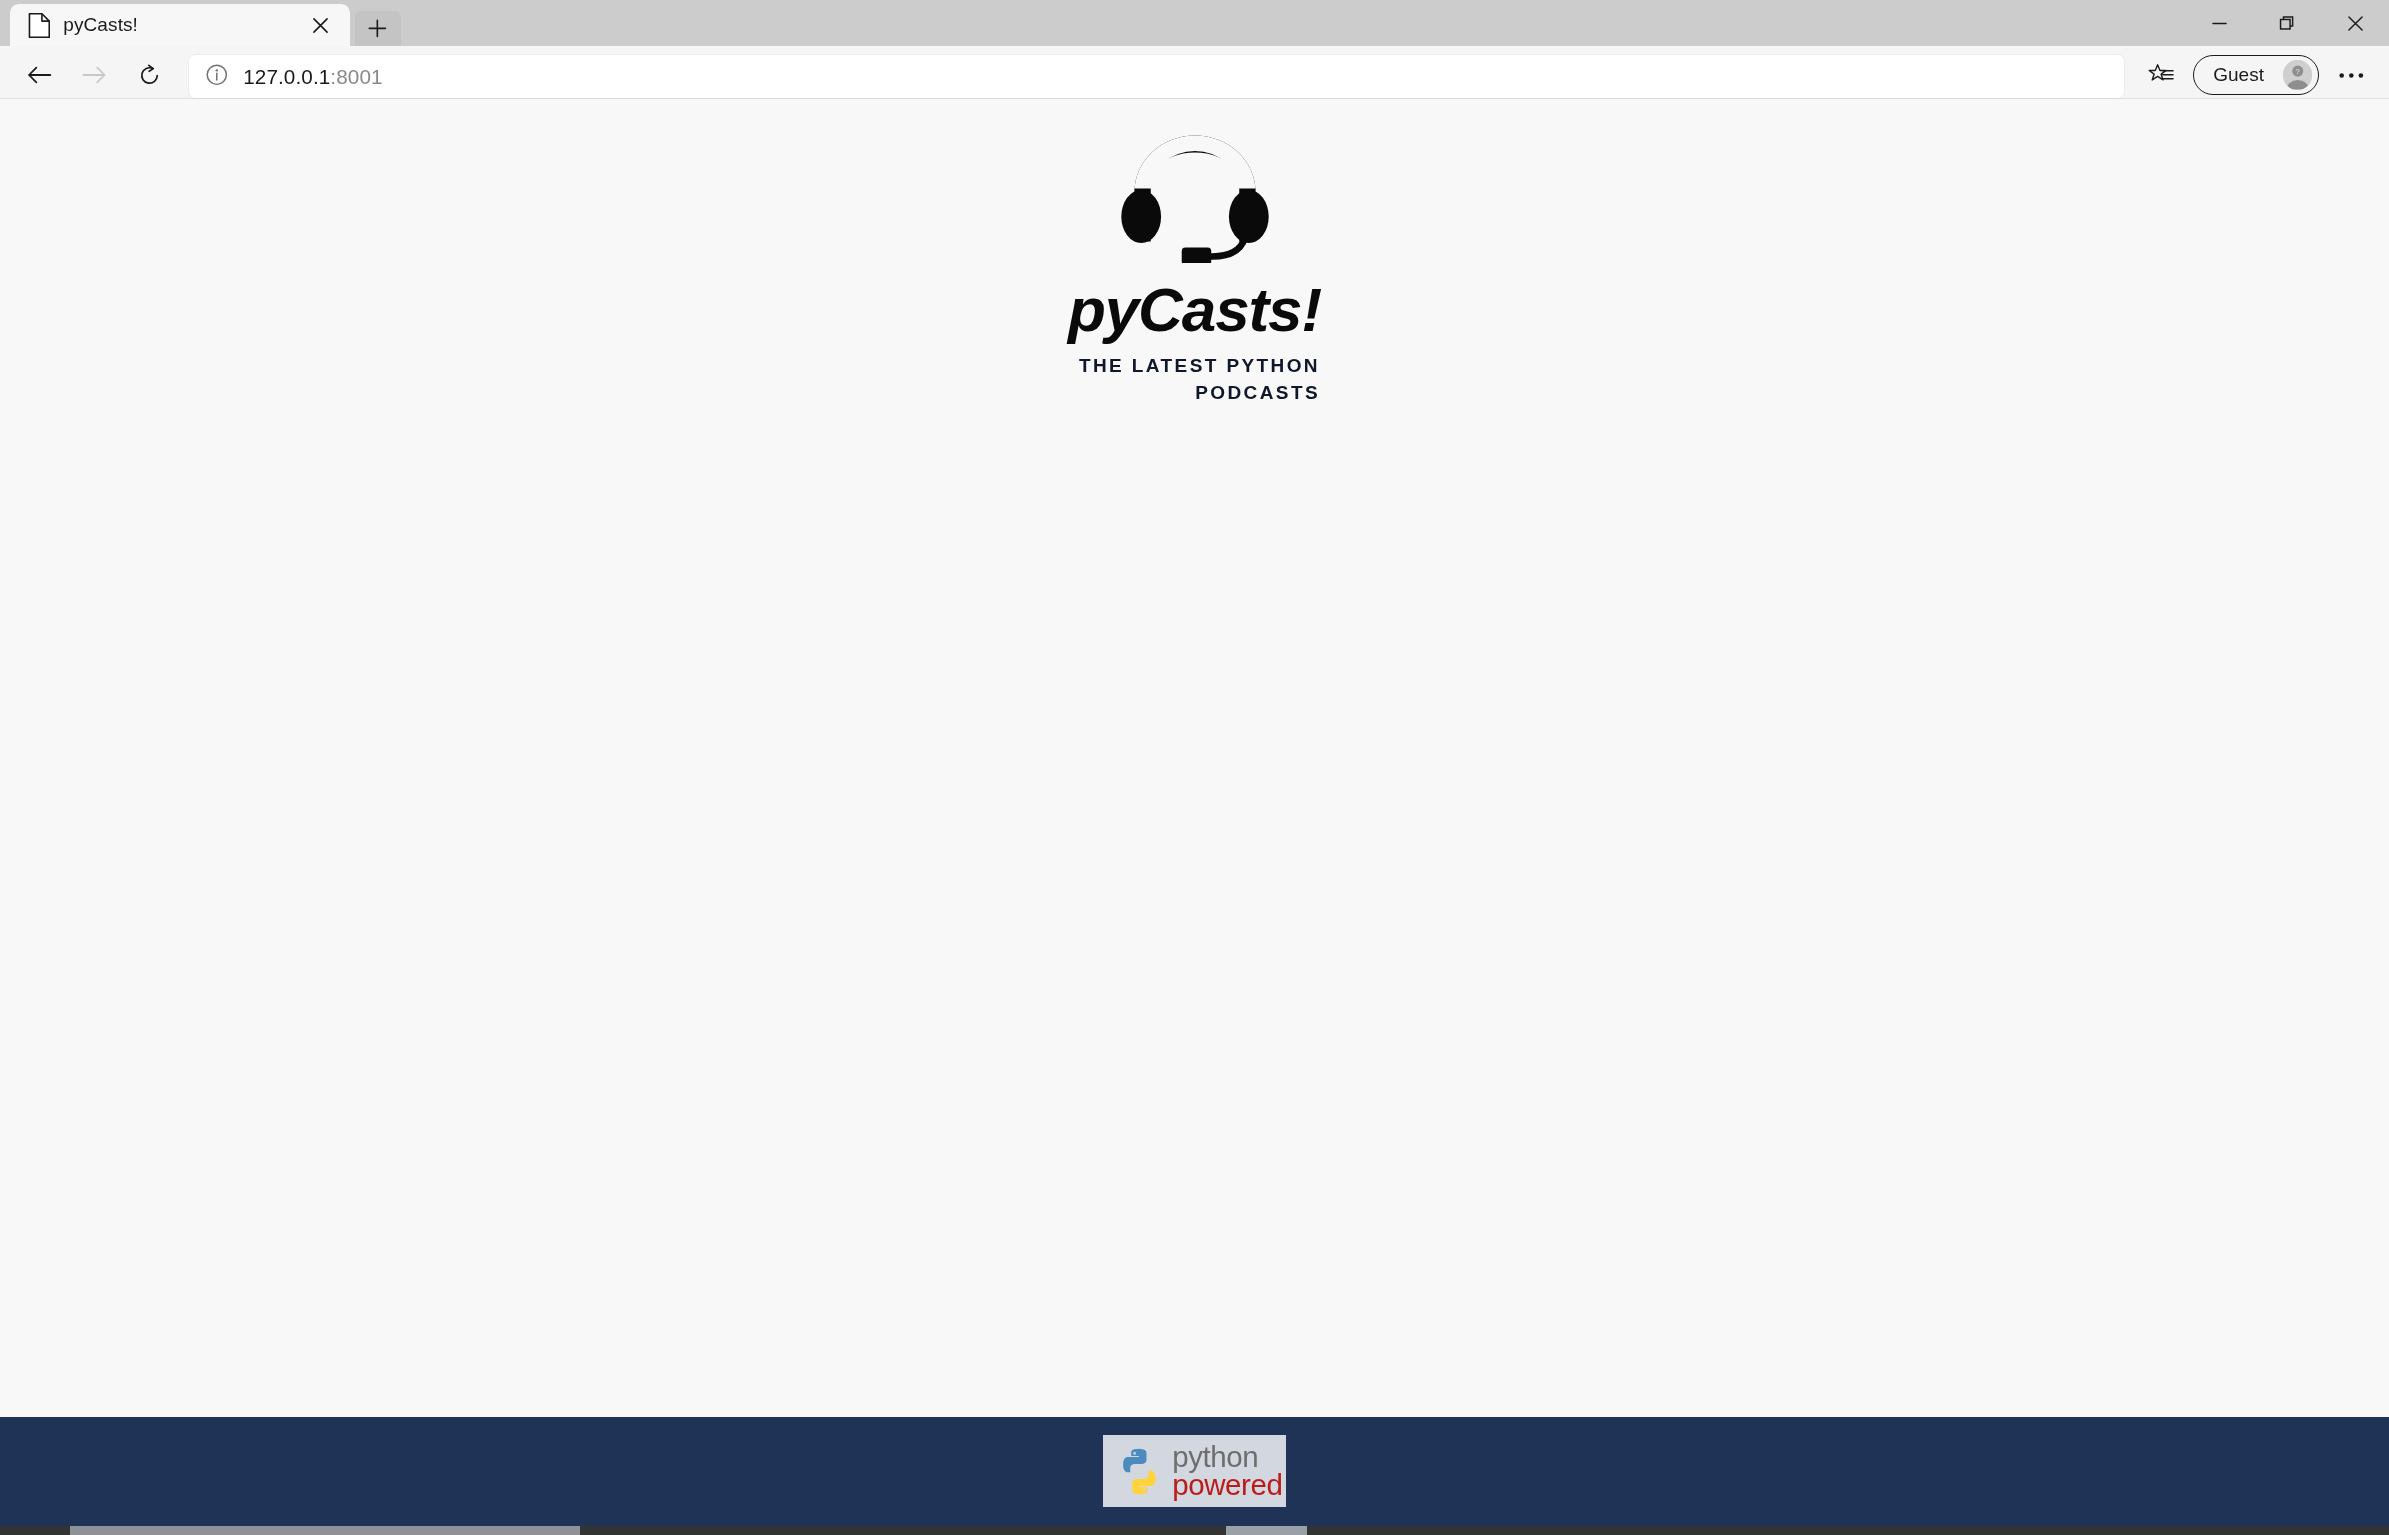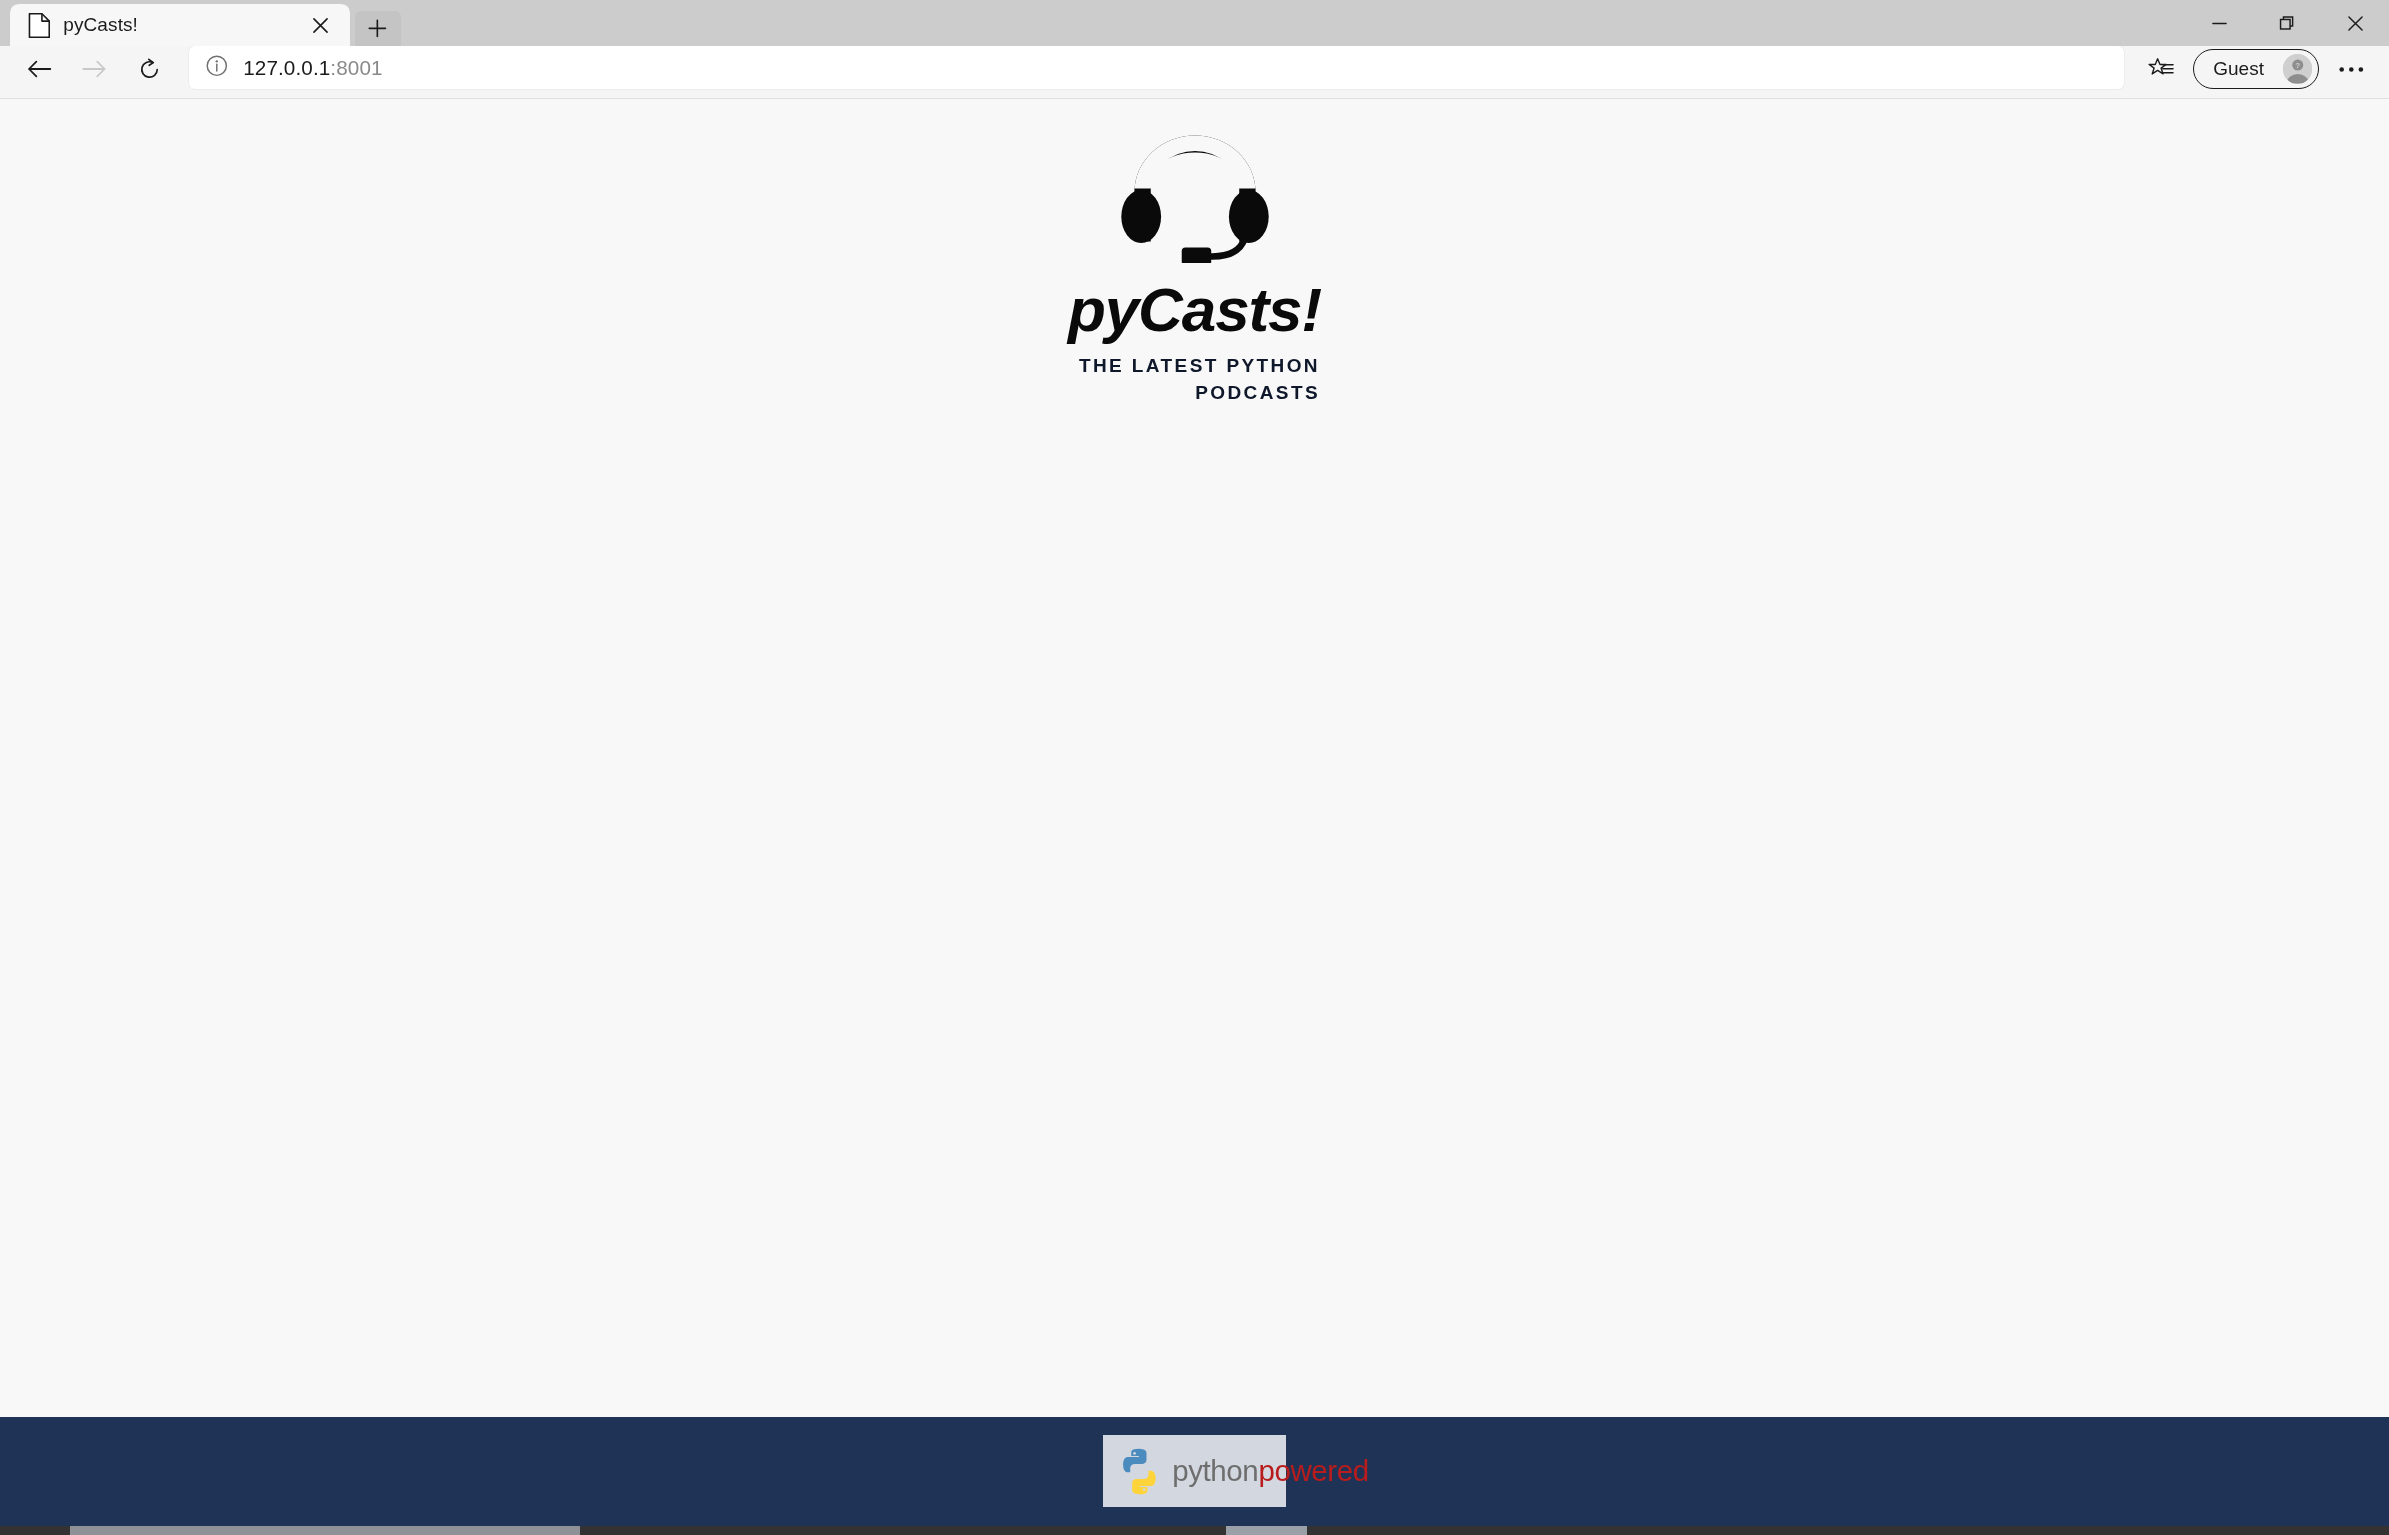--- a/index.html
+++ b/index.html
@@ -35,21 +35,21 @@
   .new-tab-btn {
     width:46px; height:35px; margin-left:4.4px; background:#c4c4c4;
     border-radius:5.9px 5.9px 0 0; display:flex; align-items:center; justify-content:center;
   }
   .win-controls { position:absolute; right:0; top:0; height:46px; display:flex; }
   .win-btn { width:68px; height:46px; display:flex; align-items:center; justify-content:center; }
 
   
   .toolbar {
     height:53px; flex:0 0 53px; background:#f5f5f5;
-    display:flex; align-items:flex-start; padding:0 13.3px; gap:3px;
+    display:flex; align-items:flex-end; padding:0 13.3px; gap:3px;
     border-bottom:0.7px solid #e0e0e0;
   }
   .nav-btn { width:52px; height:46px; display:flex; align-items:center; justify-content:center; border-radius:4.4px; }
   .address-bar {
     flex:1; height:43px; background:#ffffff; border-radius:5.9px;
     display:flex; align-items:center; padding:0 16.2px; gap:14.8px;
     margin-left:10.3px; margin-right:10.3px; box-shadow:0 0 0 0.7px rgba(0,0,0,.05);
   }
   .url-text { font-size:20.7px; color:#1b1b1b; letter-spacing:0.1px; }
   .url-text .port { color:#8a8a8a; }
@@ -80,21 +80,21 @@
   
   .site-footer {
     flex:0 0 109px; background:#1e3355;
     display:flex; align-items:center; justify-content:center;
   }
   .python-badge {
     width:183px; height:72px; background:#d3d8e0;
     display:flex; align-items:center; gap:5.9px; padding:0 10.3px;
   }
   .py-logo { width:53px; height:53px; flex:0 0 53px; }
-  .py-words { display:flex; flex-direction:row; line-height:.97; }
+  .py-words { display:flex; flex-direction:column; line-height:.97; }
   .py-word-1 { font-size:29.5px; color:#6e6e6e; letter-spacing:-0.4px; }
   .py-word-2 { font-size:29.5px; color:#b91c1c; letter-spacing:-0.4px; }
 
   
   .bottom-bar { flex:0 0 10.3px; background:#2a2a2a; display:flex; position:relative; }
   .scroll-track { position:absolute; left:0; right:0; top:0; bottom:0; background:#333333; }
   .scroll-thumb-a { position:absolute; left:70px; width:510px; top:0.7px; bottom:0; background:#8e9196; }
   .scroll-thumb-b { position:absolute; left:1226px; width:81px; top:0.7px; bottom:0; background:#9aa0a8; }
 </style>
 </head>

